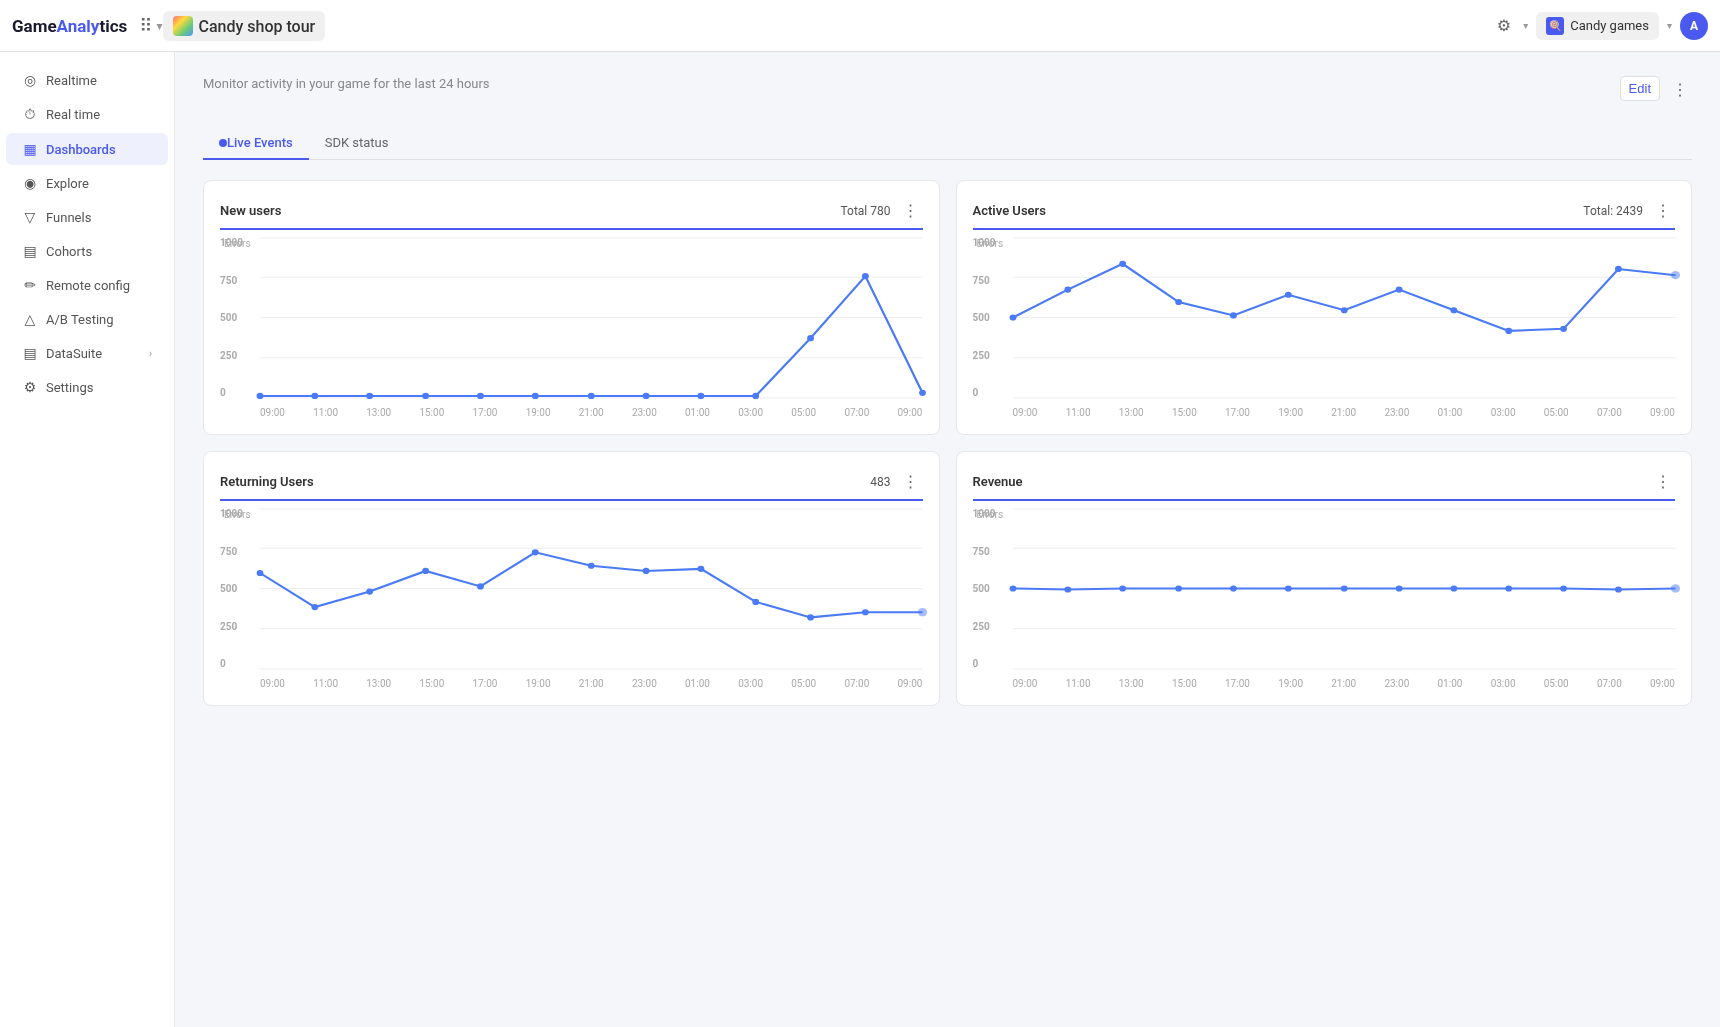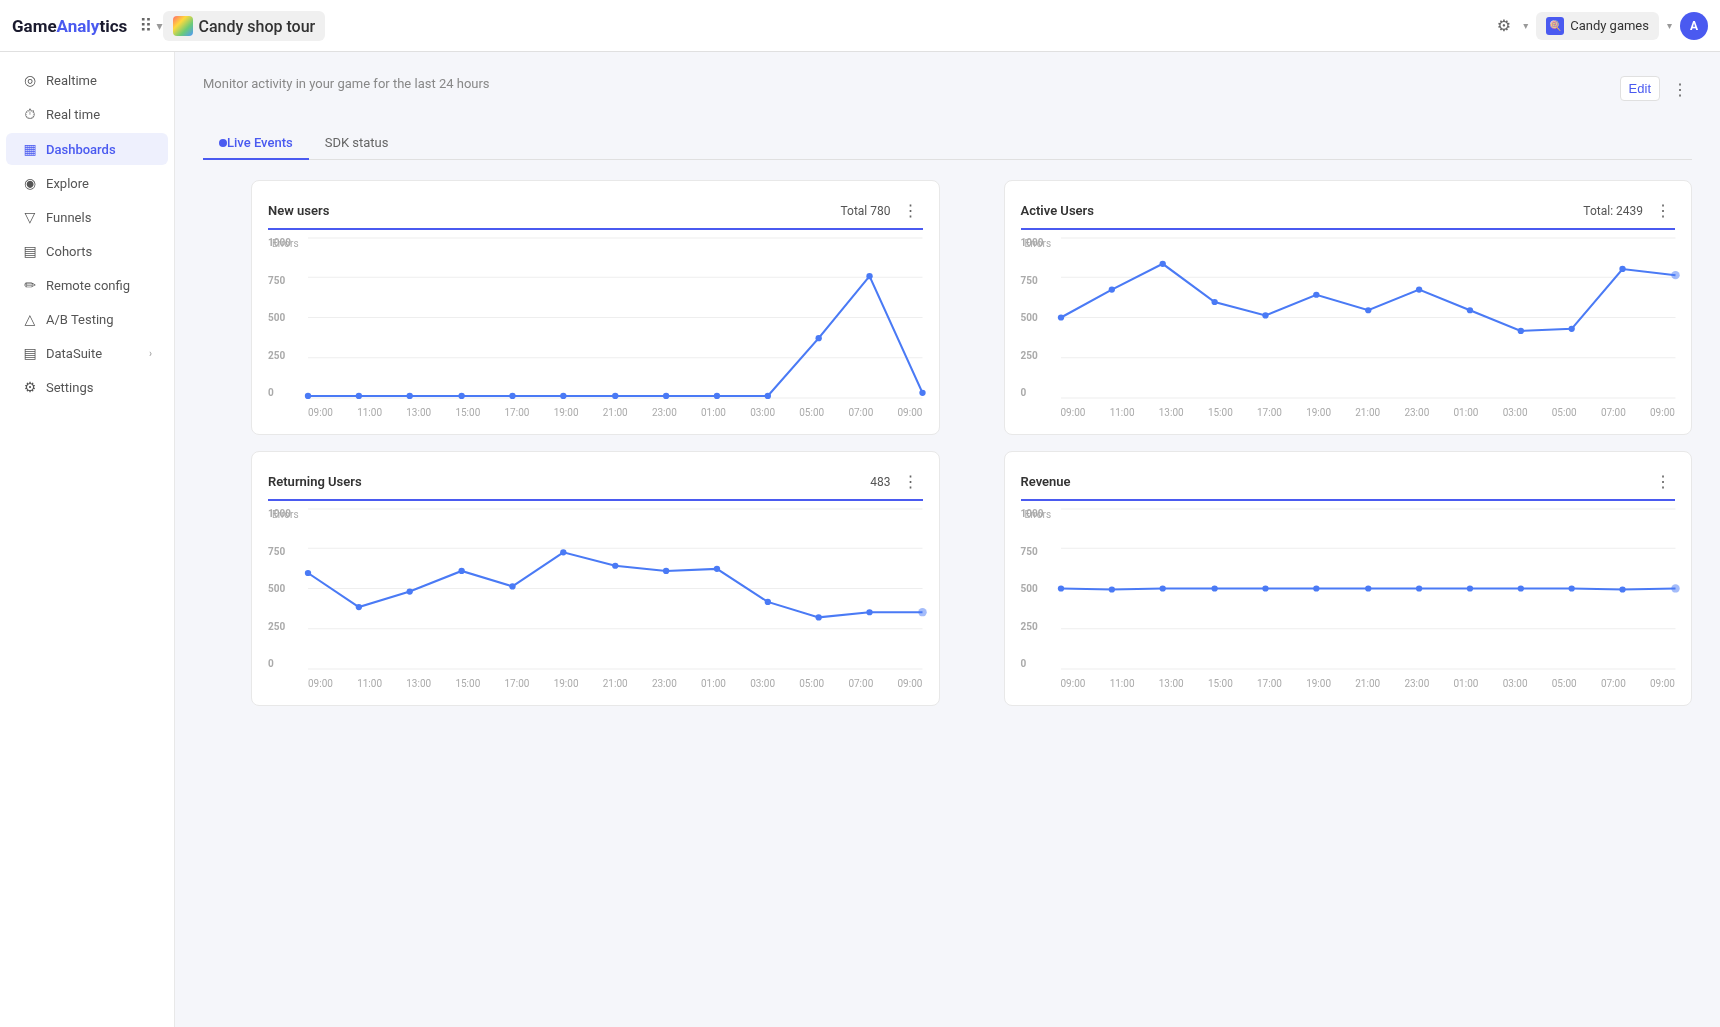--- a/index.html
+++ b/index.html
@@ -41,21 +41,21 @@
     .more-btn { color: #666; cursor: pointer; font-size: 16px; padding: 4px; }
 
     
     .tabs { display: flex; gap: 0; margin-bottom: 20px; border-bottom: 1px solid #e0e0e0; }
     .tab { display: flex; align-items: center; padding: 8px 16px; cursor: pointer; color: #666; font-size: 13px; border-bottom: 2px solid transparent; margin-bottom: -1px; }
     .tab.active { color: #4a5af0; border-bottom-color: #4a5af0; font-weight: 500; }
     .tab-dot { width: 8px; height: 8px; background: #4a5af0; border-radius: 50%; }
 
     
     .charts-grid { display: grid; grid-template-columns: 1fr 1fr; gap: 16px; }
-    .chart-card { background: #fff; border-radius: 8px; padding: 16px; border: 1px solid #e8e8e8; margin-left: 48px; }
+    .chart-card { background: #fff; border-radius: 8px; padding: 16px; border: 1px solid #e8e8e8; }
     .chart-header { display: flex; align-items: center; justify-content: space-between; margin-bottom: 4px; }
     .chart-title { font-size: 13px; font-weight: 600; color: #333; }
     .chart-total { font-size: 12px; color: #555; }
     .chart-divider { height: 2px; background: #4a5af0; margin-bottom: 8px; }
     .chart-area { position: relative; height: 180px; }
     .chart-y-labels { position: absolute; left: 0; top: 0; bottom: 20px; display: flex; flex-direction: column; justify-content: space-between; }
     .chart-y-label { font-size: 10px; color: #aaa; line-height: 1; font-weight: bold; }
     .chart-plot { position: absolute; left: 40px; right: 0; top: 0; bottom: 20px; }
     .chart-x-labels { position: absolute; left: 40px; right: 0; bottom: 0; display: flex; justify-content: space-between; }
     .chart-x-label { font-size: 10px; color: #aaa; }

